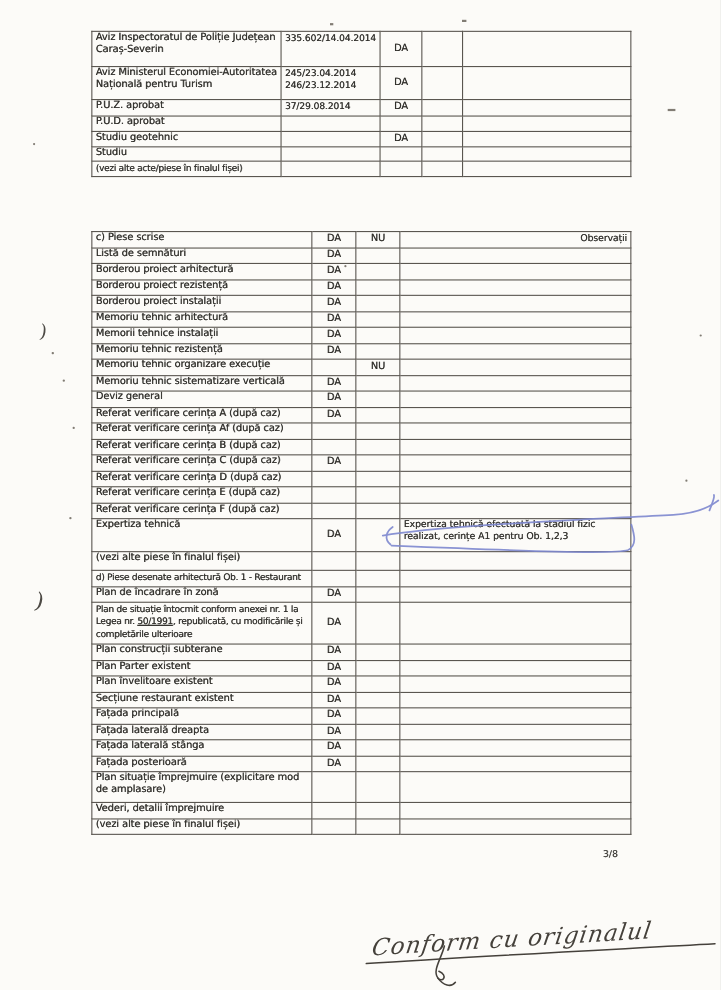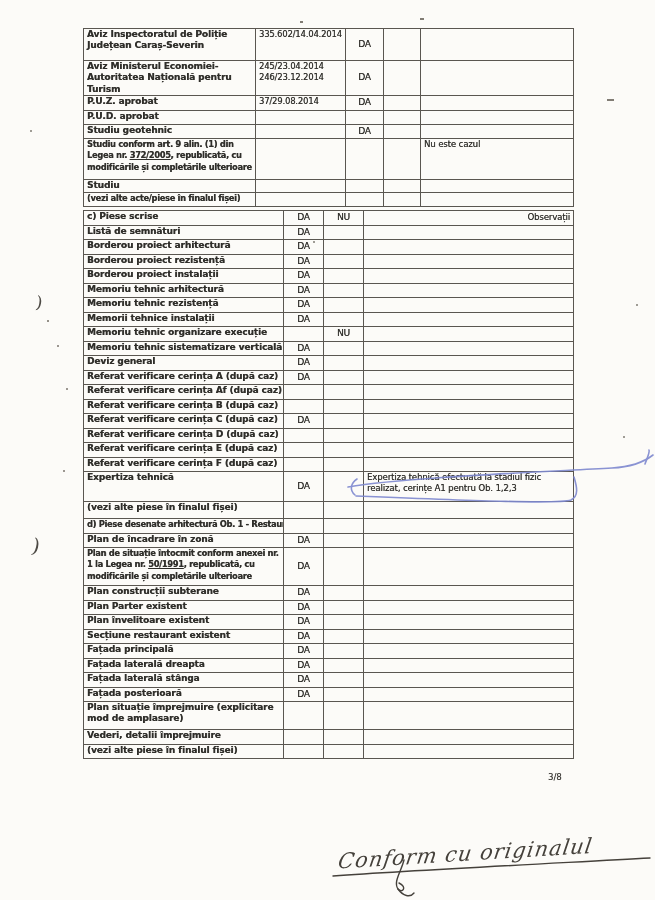--- a/index.html
+++ b/index.html
@@ -7,21 +7,21 @@
         font-family:"DejaVu Sans",sans-serif;color:#2f2e2a;}
   table{border-collapse:collapse;table-layout:fixed;position:absolute;left:83px;
         border:1.5px solid #4a4741;background:transparent;}
   #table1{top:28px;width:490px;}
   #table2{top:210px;width:490px;}
   td{border:1px solid #5a5650;padding:0 3px;vertical-align:top;overflow:hidden;
      font-size:9px;line-height:1.25;letter-spacing:-0.1px;
      text-shadow:0.3px 0 0 rgba(47,46,42,.75);}
   #table1 tr{height:14px;}
   #table2 tr{height:14.5px;}
-  td.label{white-space:nowrap;font-weight:bold;}
+  td.label{white-space:nowrap;}
   td.wrap{white-space:normal;}
   td.tight{font-size:8.2px;letter-spacing:-0.25px;line-height:1.4;}
   td.num{white-space:pre-line;font-size:8.3px;line-height:1.3;}
   td.da,td.nu{text-align:center;vertical-align:middle;font-size:9px;}
   td.obs{font-size:8.5px;white-space:normal;line-height:1.25;}
   td.obs-center{text-align:right;vertical-align:middle;}
   .u{text-decoration:underline;}
   .pagenum{position:absolute;left:548px;top:772px;font-size:8.5px;color:#3a3834;
            text-shadow:0.3px 0 0 rgba(47,46,42,.6);}
   .handwriting{position:absolute;left:338px;top:840px;width:310px;
@@ -77,27 +77,20 @@
           <td class="nu"></td>
           <td class="obs"></td>
         </tr>
         <tr style="height: 14px;">
           <td class="label">Studiu geotehnic</td>
           <td class="num"></td>
           <td class="da">DA</td>
           <td class="nu"></td>
           <td class="obs"></td>
         </tr>
-        <tr style="height: 41px;">
-          <td class="label wrap tight">Studiu conform art. 9 alin. (1) din Legea nr. <span class="u">372/2005</span>, republicată, cu modificările și completările ulterioare</td>
-          <td class="num"></td>
-          <td class="da"></td>
-          <td class="nu"></td>
-          <td class="obs">Nu este cazul</td>
-        </tr>
         <tr style="height: 13px;">
           <td class="label">Studiu</td>
           <td class="num"></td>
           <td class="da"></td>
           <td class="nu"></td>
           <td class="obs"></td>
         </tr>
         <tr style="height: 14px; margin-top: 28px;">
           <td class="label tight">(vezi alte acte/piese în finalul fișei)</td>
           <td class="num"></td>
@@ -146,27 +139,27 @@
           <td class="nu"></td>
           <td class="obs"></td>
         </tr>
         <tr>
           <td class="label">Memoriu tehnic arhitectură</td>
           <td class="da">DA</td>
           <td class="nu"></td>
           <td class="obs"></td>
         </tr>
         <tr>
+          <td class="label">Memorii tehnice instalații</td>
+          <td class="da">DA</td>
+          <td class="nu"></td>
+          <td class="obs"></td>
+        </tr>
+        <tr>
           <td class="label">Memoriu tehnic rezistență</td>
-          <td class="da">DA</td>
-          <td class="nu"></td>
-          <td class="obs"></td>
-        </tr>
-        <tr>
-          <td class="label">Memorii tehnice instalații</td>
           <td class="da">DA</td>
           <td class="nu"></td>
           <td class="obs"></td>
         </tr>
         <tr>
           <td class="label">Memoriu tehnic organizare execuție</td>
           <td class="da"></td>
           <td class="nu">NU</td>
           <td class="obs"></td>
         </tr>

